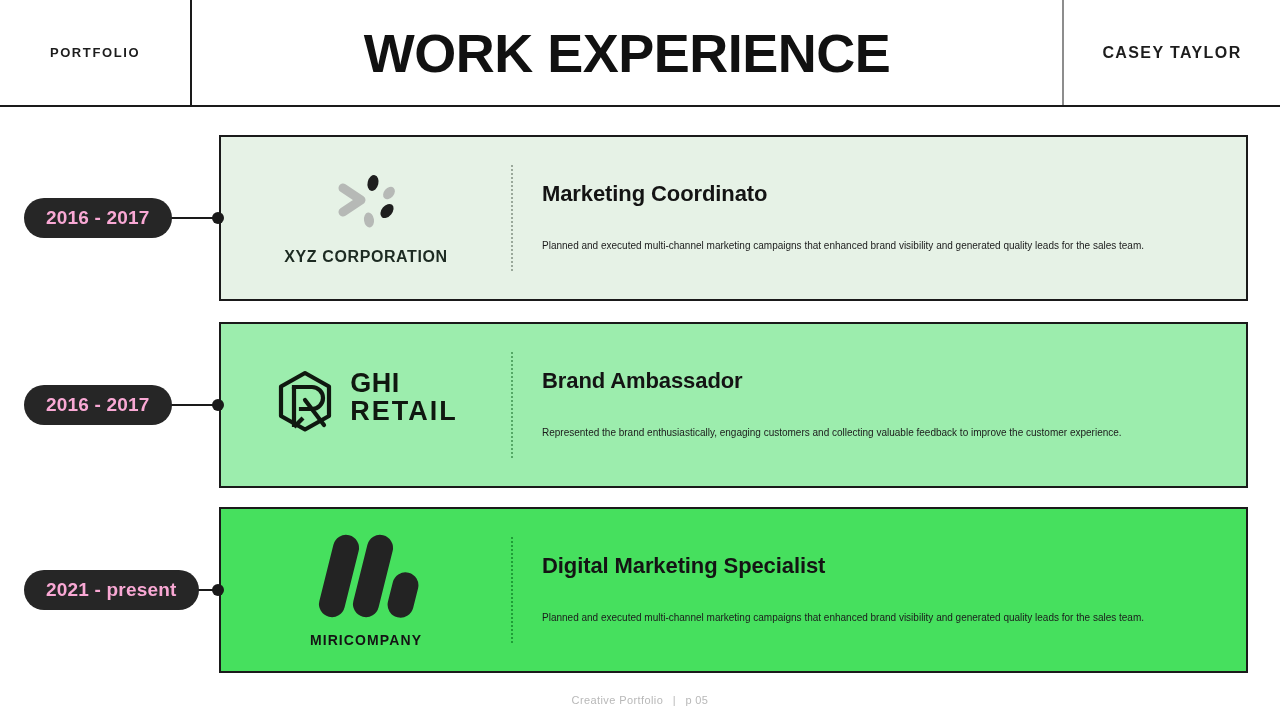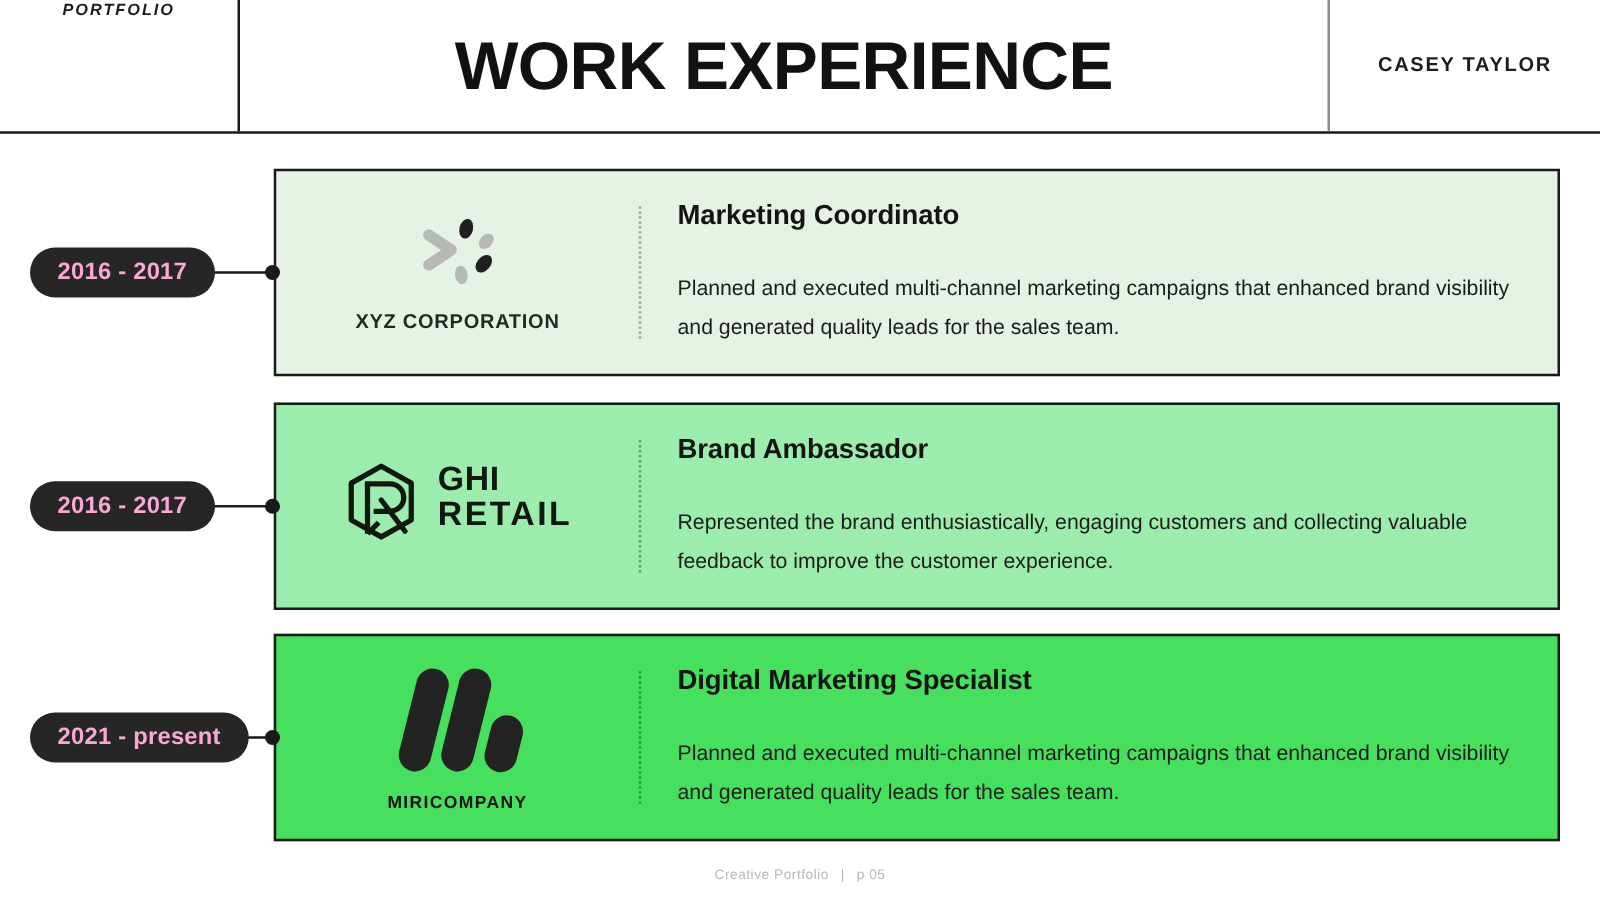--- a/index.html
+++ b/index.html
@@ -24,24 +24,23 @@
     width: 1280px;
     height: 107px;
     border-bottom: 2px solid #1a1a1a;
     display: flex;
     align-items: stretch;
   }
 
   #header-left {
     width: 192px;
     display: flex;
-    align-items: flex-start;
+    align-items: center;
     justify-content: center;
     border-right: 2px solid #1a1a1a;
-    font-style: italic;
   }
 
   #header-left .label {
     font-size: 13px;
     font-weight: 700;
     letter-spacing: 1.6px;
     color: #1d1d1d;
   }
 
   #header-center {
@@ -180,21 +179,21 @@
 
   .role-title {
     font-size: 22px;
     font-weight: 700;
     color: #141414;
     letter-spacing: -0.1px;
     margin-bottom: 30px;
   }
 
   .role-desc {
-    font-size: 17px;
+    font-size: 10px;
     line-height: 1.85;
     color: #1b1b1b;
     max-width: 690px;
   }
 
   
   .logo-xyz-name {
     margin-top: 10px;
     font-size: 16px;
     font-weight: 800;

